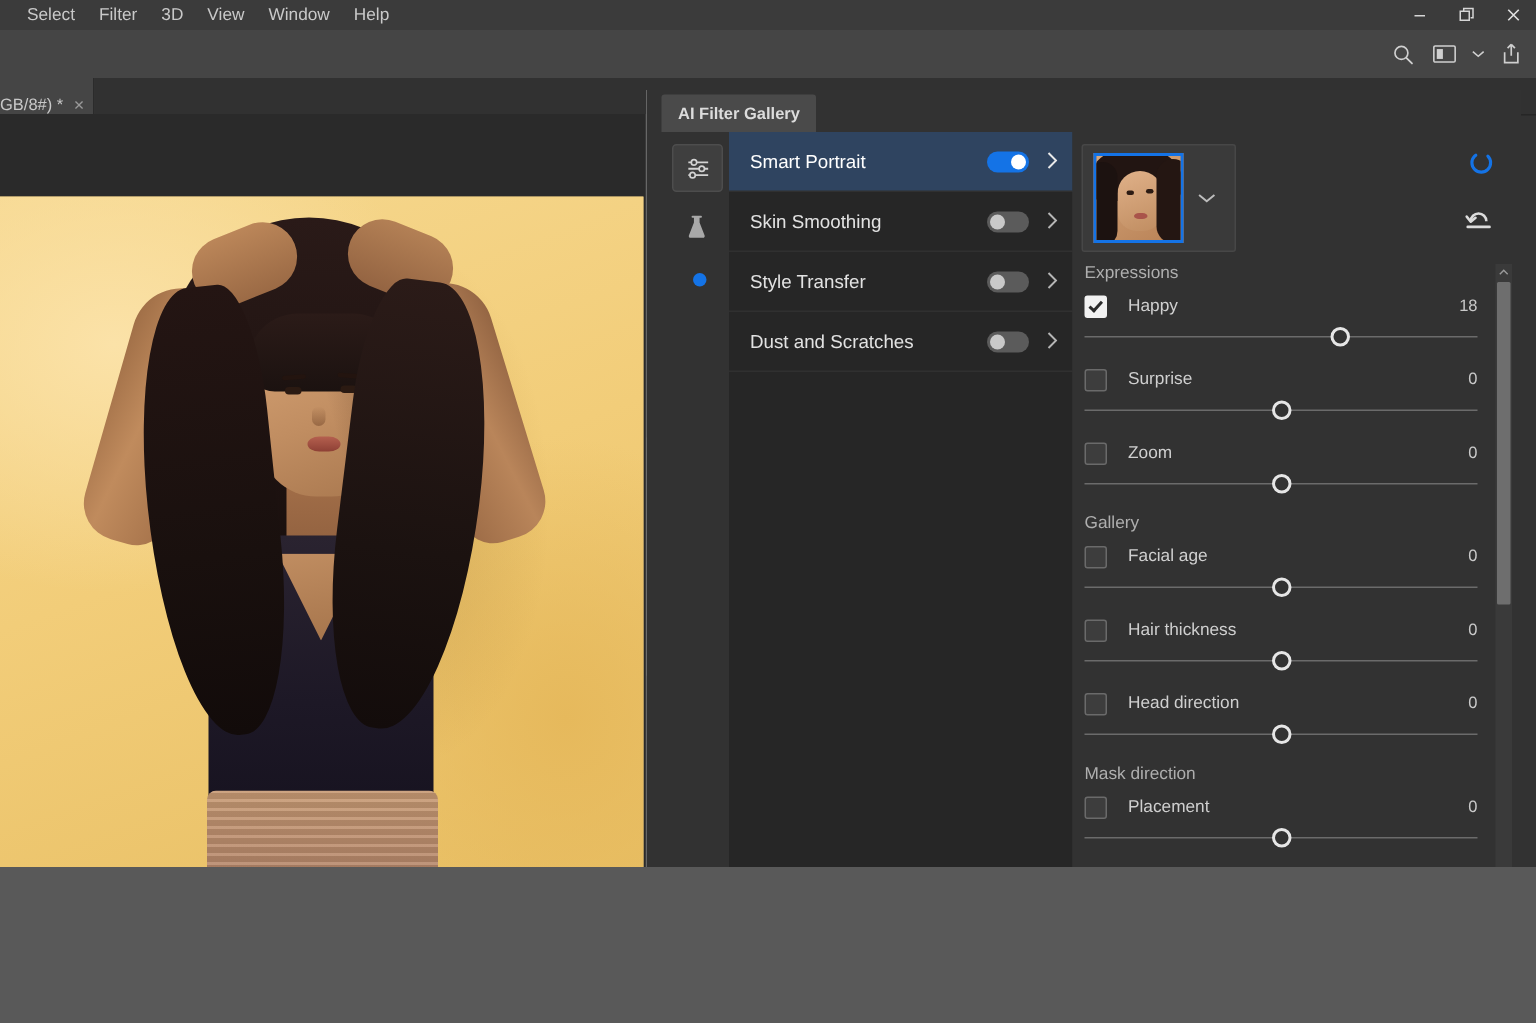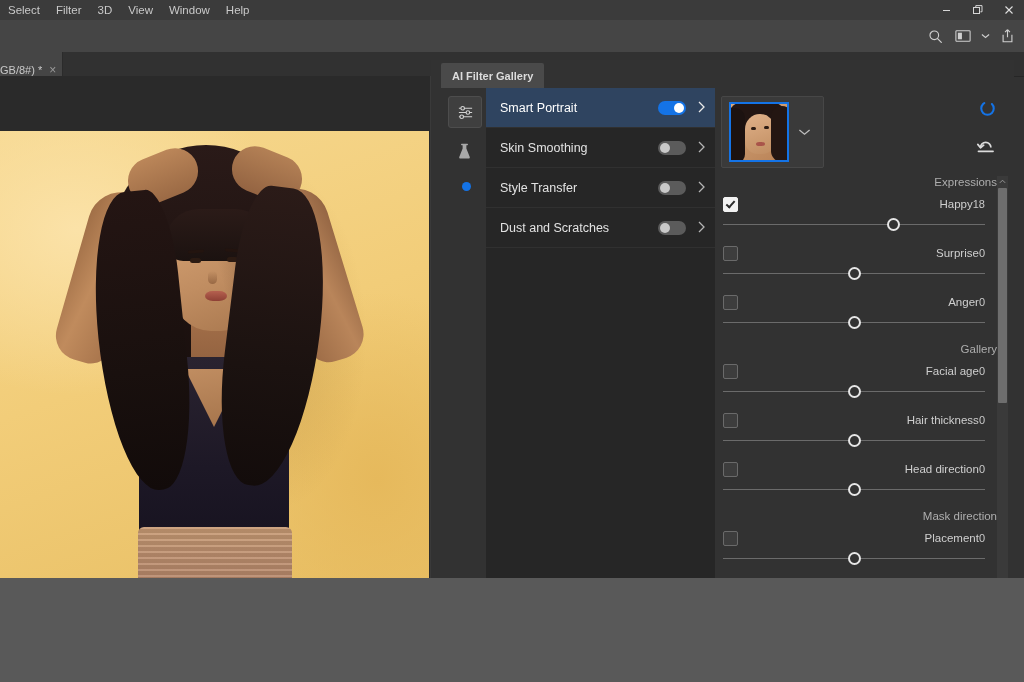--- a/index.html
+++ b/index.html
@@ -16,21 +16,21 @@
 
   
   .menubar{
     position:absolute;left:0;top:0;width:1024px;height:20px;
     background:#3b3b3b;
   }
   .menuitems{position:absolute;left:0;top:0;height:20px;display:flex;align-items:center;}
   .menuitem{
     color:#c9c9c9;font-size:11.5px;padding:0 8px;line-height:20px;cursor:default;white-space:nowrap;
   }
-  .menuitem:first-child{padding-left:8px;}
+  .menuitem:first-child{padding-left:18px;}
 
   .winbtns{position:absolute;right:0;top:0;height:20px;display:flex;}
   .winbtn{width:31px;height:20px;display:flex;align-items:center;justify-content:center;}
   .winbtn svg{display:block;}
 
   
   .optbar{
     position:absolute;left:0;top:20px;width:1024px;height:32px;
     background:#454545;border-bottom:1px solid #2d2d2d;
   }
@@ -198,21 +198,21 @@
   .frow .fname{flex:1;color:#e2e2e2;font-size:12.5px;white-space:nowrap;}
   .frow.active .fname{color:#ffffff;}
   .toggle{width:28px;height:14px;border-radius:7px;background:#5b5b5b;position:relative;flex:0 0 auto;}
   .toggle .knob{position:absolute;top:2px;left:2px;width:10px;height:10px;border-radius:50%;background:#c9c9c9;}
   .toggle.on{background:#1473e6;}
   .toggle.on .knob{left:16px;background:#ffffff;}
   .farrow{margin-left:12px;color:#b5b5b5;font-size:13px;flex:0 0 auto;line-height:1;}
   .frow.active .farrow{color:#e9e9e9;}
 
   
-  .spane{position:absolute;left:284px;top:0;width:299px;height:490px;background:#323232;text-align:right;}
+  .spane{position:absolute;left:284px;top:0;width:299px;height:490px;background:#323232;}
   .thumbbox{
     position:absolute;left:6px;top:8px;width:101px;height:70px;
     background:#3a3a3a;border:1px solid #474747;border-radius:2px;
     display:flex;align-items:center;
   }
   .thumb{
     width:56px;height:56px;margin-left:7px;border:2px solid #1473e6;overflow:hidden;position:relative;
     background:#c58e63;
   }
   .t-bg{position:absolute;inset:0;background:linear-gradient(150deg,#d7a97f,#b98256);}
@@ -233,21 +233,21 @@
   .ctrl-head{display:flex;align-items:center;height:20px;padding:0 12px 0 8px;}
   .cbox{
     width:13px;height:13px;border-radius:2px;flex:0 0 auto;
     background:#3d3d3d;border:1px solid #6a6a6a;position:relative;
   }
   .cbox.checked{background:#f2f2f2;border-color:#f2f2f2;}
   .cbox.checked:after{
     content:"";position:absolute;left:4px;top:1px;width:3px;height:7px;
     border:solid #2b2b2b;border-width:0 2px 2px 0;transform:rotate(42deg);
   }
-  .ctrl-label{flex:1;color:#cfcfcf;font-size:11.5px;margin-left:26px;white-space:nowrap;}
+  .ctrl-label{flex:1;color:#cfcfcf;font-size:11.5px;margin-left:14px;white-space:nowrap;}
   .ctrl-val{color:#c9c9c9;font-size:11px;}
   .track-wrap{position:relative;height:18px;margin:2px 12px 0 8px;}
   .track{position:absolute;left:0;right:0;top:8px;height:1px;background:#6b6b6b;}
   .knobc{
     position:absolute;top:2px;width:13px;height:13px;border-radius:50%;
     border:2px solid #e6e6e6;background:#323232;box-sizing:border-box;margin-left:-6.5px;
   }
 
   
   .pscroll{position:absolute;left:282px;top:88px;width:11px;height:402px;background:#3a3a3a;}
@@ -487,21 +487,21 @@
                 <span class="ctrl-val">0</span>
               </div>
               <div class="track-wrap">
                 <div class="track"></div>
                 <div class="knobc" style="left: 50%;"></div>
               </div>
             </div>
             <div class="ctrl">
               <div class="ctrl-head">
                 <span class="cbox"></span>
-                <span class="ctrl-label">Anger</span>
+                <span class="ctrl-label">Zoom</span>
                 <span class="ctrl-val">0</span>
               </div>
               <div class="track-wrap">
                 <div class="track"></div>
                 <div class="knobc" style="left: 50%;"></div>
               </div>
             </div>
             <div class="sec-title" style="margin-top: 11px;">Gallery</div>
             <div class="ctrl">
               <div class="ctrl-head">

